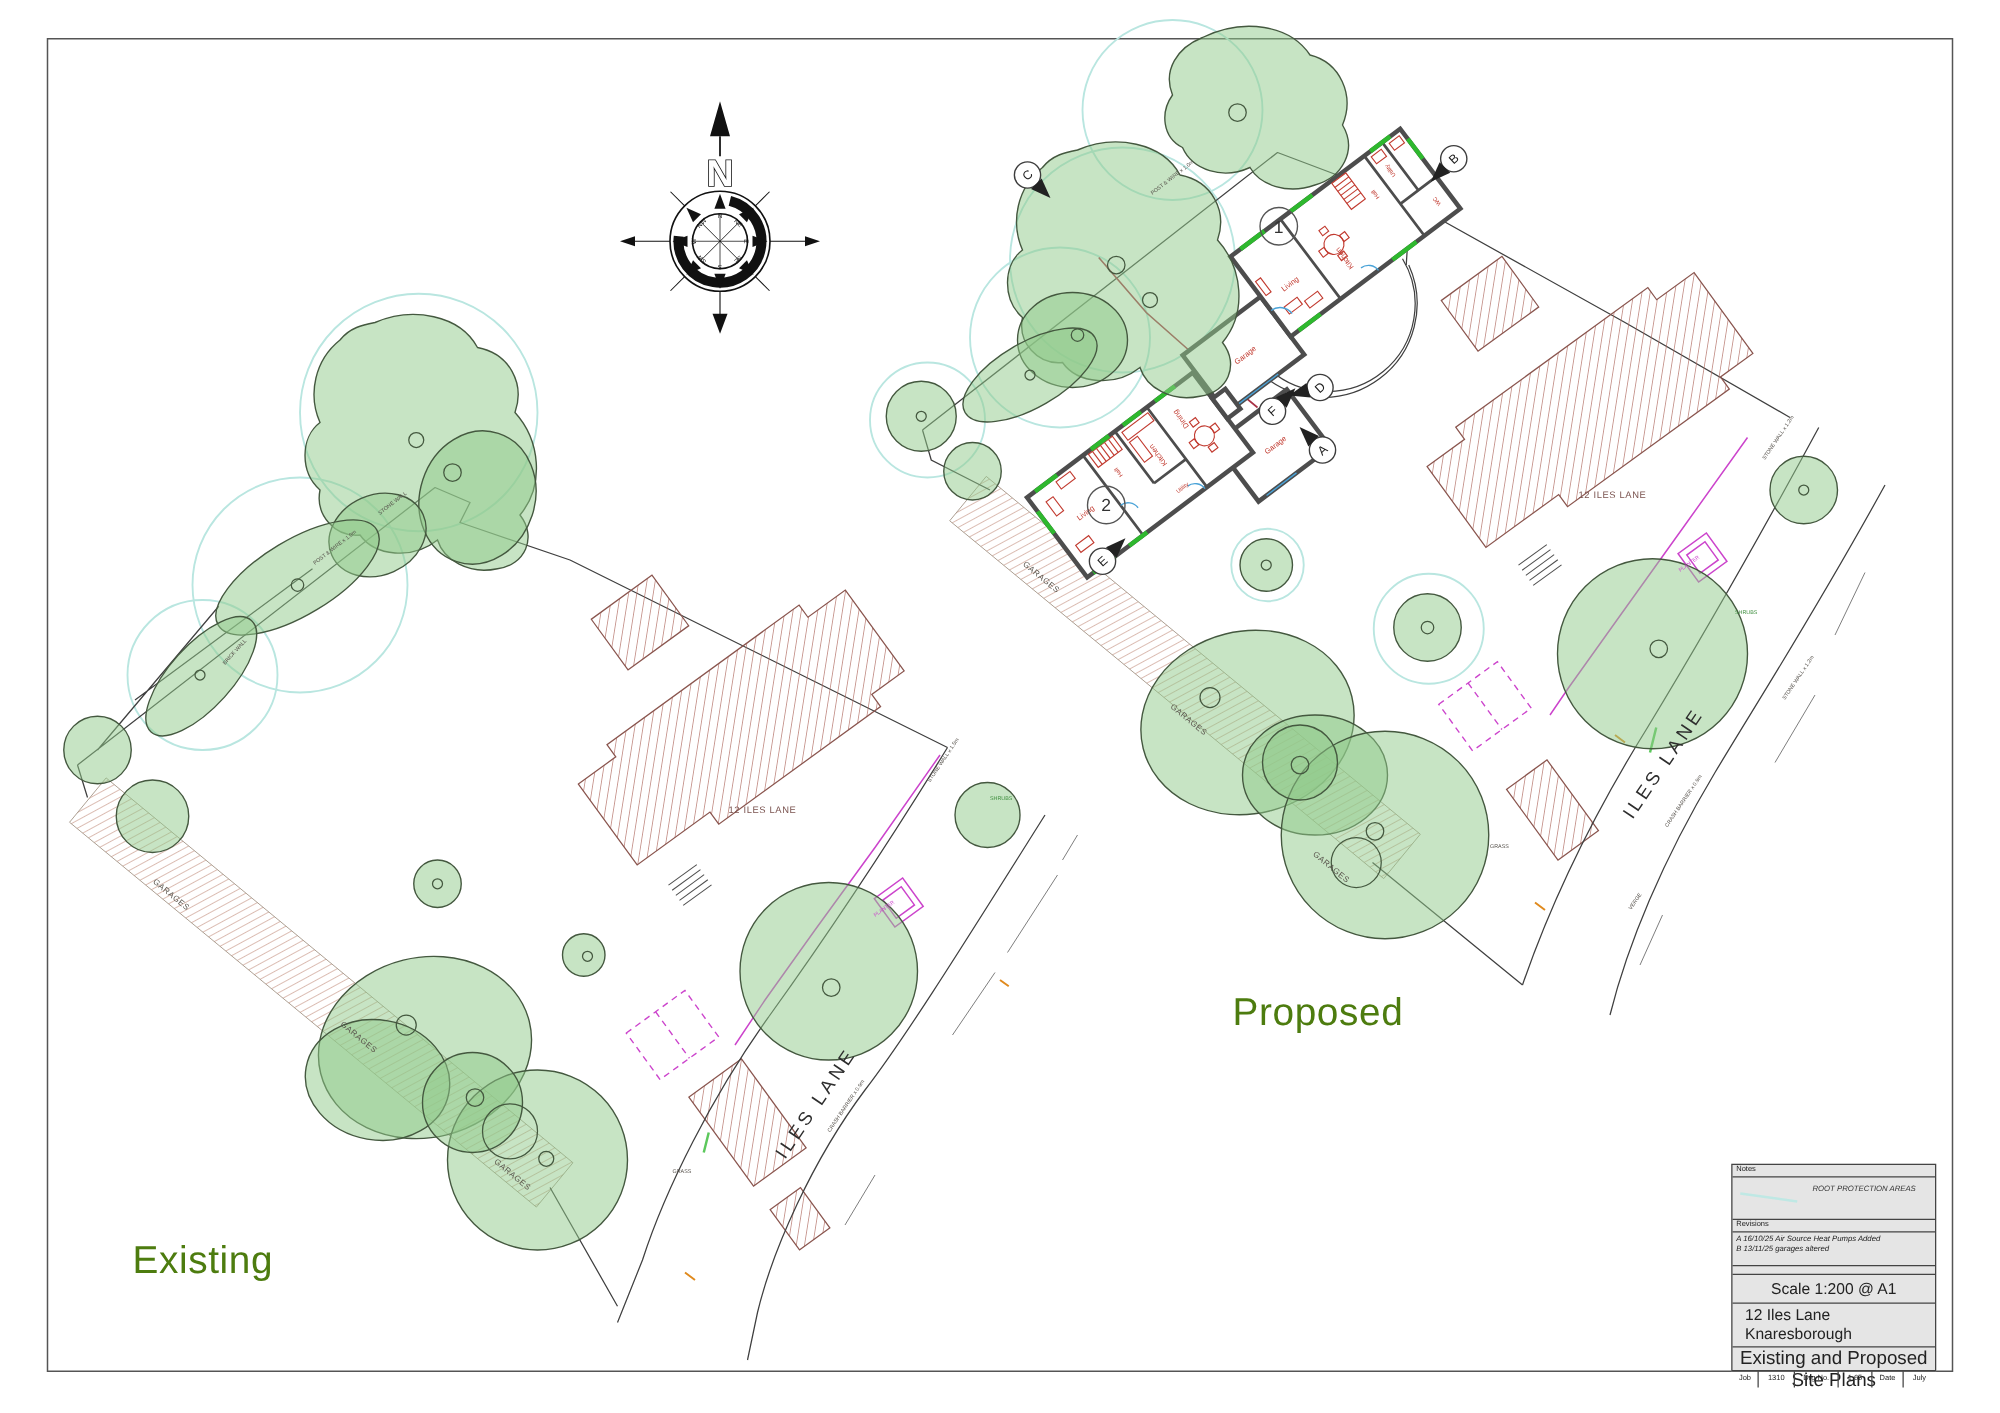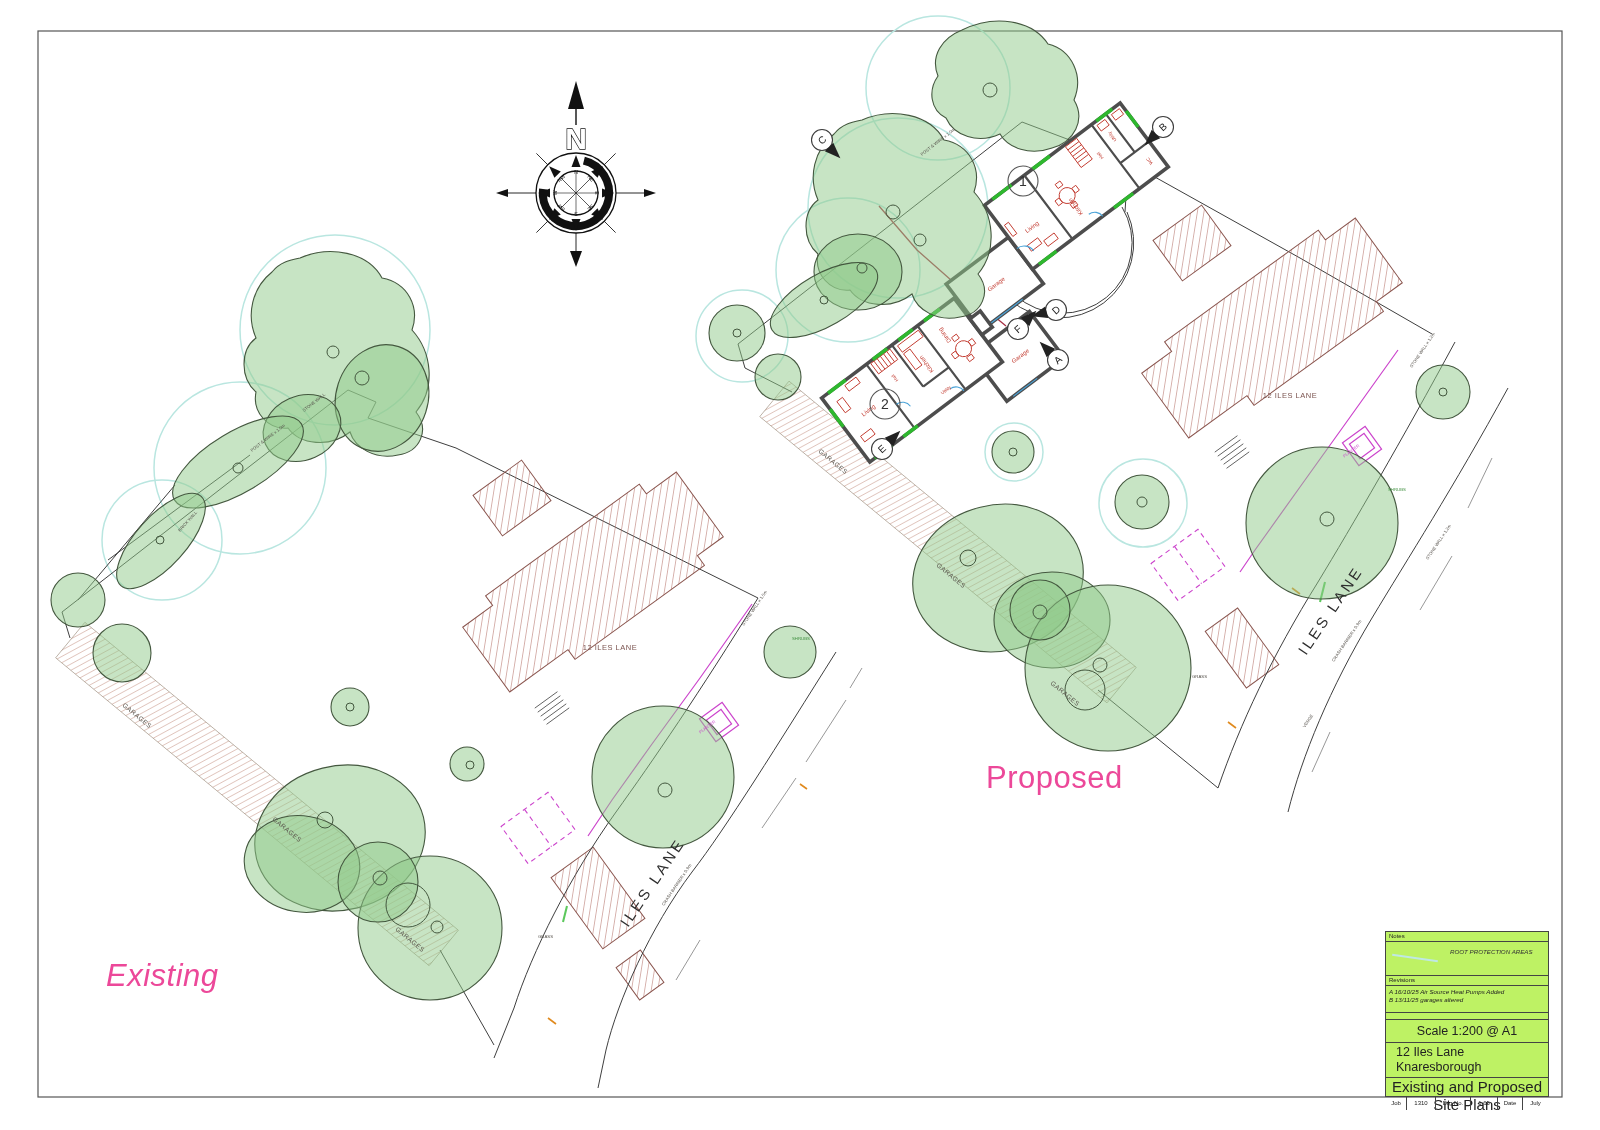--- a/index.html
+++ b/index.html
@@ -29,23 +29,23 @@
   .garlbl{font-size:6.5px;fill:#5a554d;letter-spacing:.5px;}
   .roomlbl{font-size:6px;fill:#c23b30;}
   .roomlbl2{font-size:4.6px;fill:#c23b30;}
   .maglbl{font-size:4.2px;fill:#cc44cc;}
   .grnlbl{font-size:4.3px;fill:#3f8f3f;}
   .mkc{fill:#fff;stroke:#3d3d3d;stroke-width:1.1;}
   .mkt{font-size:10px;fill:#222;}
   .numc{fill:none;stroke:#555;stroke-width:1.1;}
   .numt{font-size:14px;fill:#333;}
   .cptxt{font-size:5px;fill:#111;}
-  .biglabel{position:absolute;font-size:31px;color:#ec4899;letter-spacing:.5px;}
+  .biglabel{position:absolute;font-size:31px;color:#4d7c0f;letter-spacing:.5px;margin-top:32px;}
   
-  .tblock{position:absolute;border:1px solid #444;background:#bef264;font-size:6.3px;color:#222;}
+  .tblock{position:absolute;border:1px solid #444;background:#e5e5e5;font-size:6.3px;color:#222;}
   .tb-hdr{border-bottom:1px solid #444;height:9px;line-height:9px;padding-left:3px;font-size:6px;}
   .tb-notes{position:relative;height:33px;border-bottom:1px solid #444;}
   .legend-line{position:absolute;left:6px;top:15px;width:46px;border-top:2px solid #bfe8e4;transform:rotate(8deg);}
   .legend-text{position:absolute;left:64px;top:6px;width:84px;font-style:italic;font-size:6.2px;line-height:7.5px;color:#333;}
   .tb-revs{height:22px;border-bottom:1px solid #444;padding:2px 3px;font-style:italic;font-size:6.2px;line-height:8px;}
   .tb-spacer{height:6px;border-bottom:1px solid #444;}
   .tb-scale{height:22px;line-height:22px;text-align:center;font-size:12.5px;border-bottom:1px solid #444;}
   .tb-addr{height:32px;padding:2px 0 0 10px;font-size:12.5px;line-height:15px;border-bottom:1px solid #444;}
   .tb-title{height:18px;line-height:18px;text-align:center;font-size:15px;border-bottom:1px solid #444;}
   .tb-job{display:flex;height:13px;line-height:13px;font-size:6px;}
@@ -426,21 +426,21 @@
     </g>
     <g>
       <circle class="mkc" cx="882" cy="449" r="10.5"></circle>
       <text class="mkt" transform="translate(882,449) rotate(-42)" y="3.5" text-anchor="middle">E</text>
       <polygon points="0,-9 6,7 -6,7" fill="#222" transform="translate(894,437) rotate(45)"></polygon>
     </g>
   </g>
 </svg>
 
 
-<div class="biglabel" style="left:106px;top:958px;font-style:italic;">Existing</div>
+<div class="biglabel" style="left:106px;top:958px;">Existing</div>
 <div class="biglabel" style="left:986px;top:760px;">Proposed</div>
 
 
 <div class="tblock" style="left:1385px;top:931px;width:162px;height:164px;">
   <div class="tb-hdr"><span>Notes</span></div>
   <div class="tb-notes">
     <div class="legend-line"></div>
     <div class="legend-text">ROOT PROTECTION AREAS</div>
   </div>
   <div class="tb-hdr"><span>Revisions</span></div>

